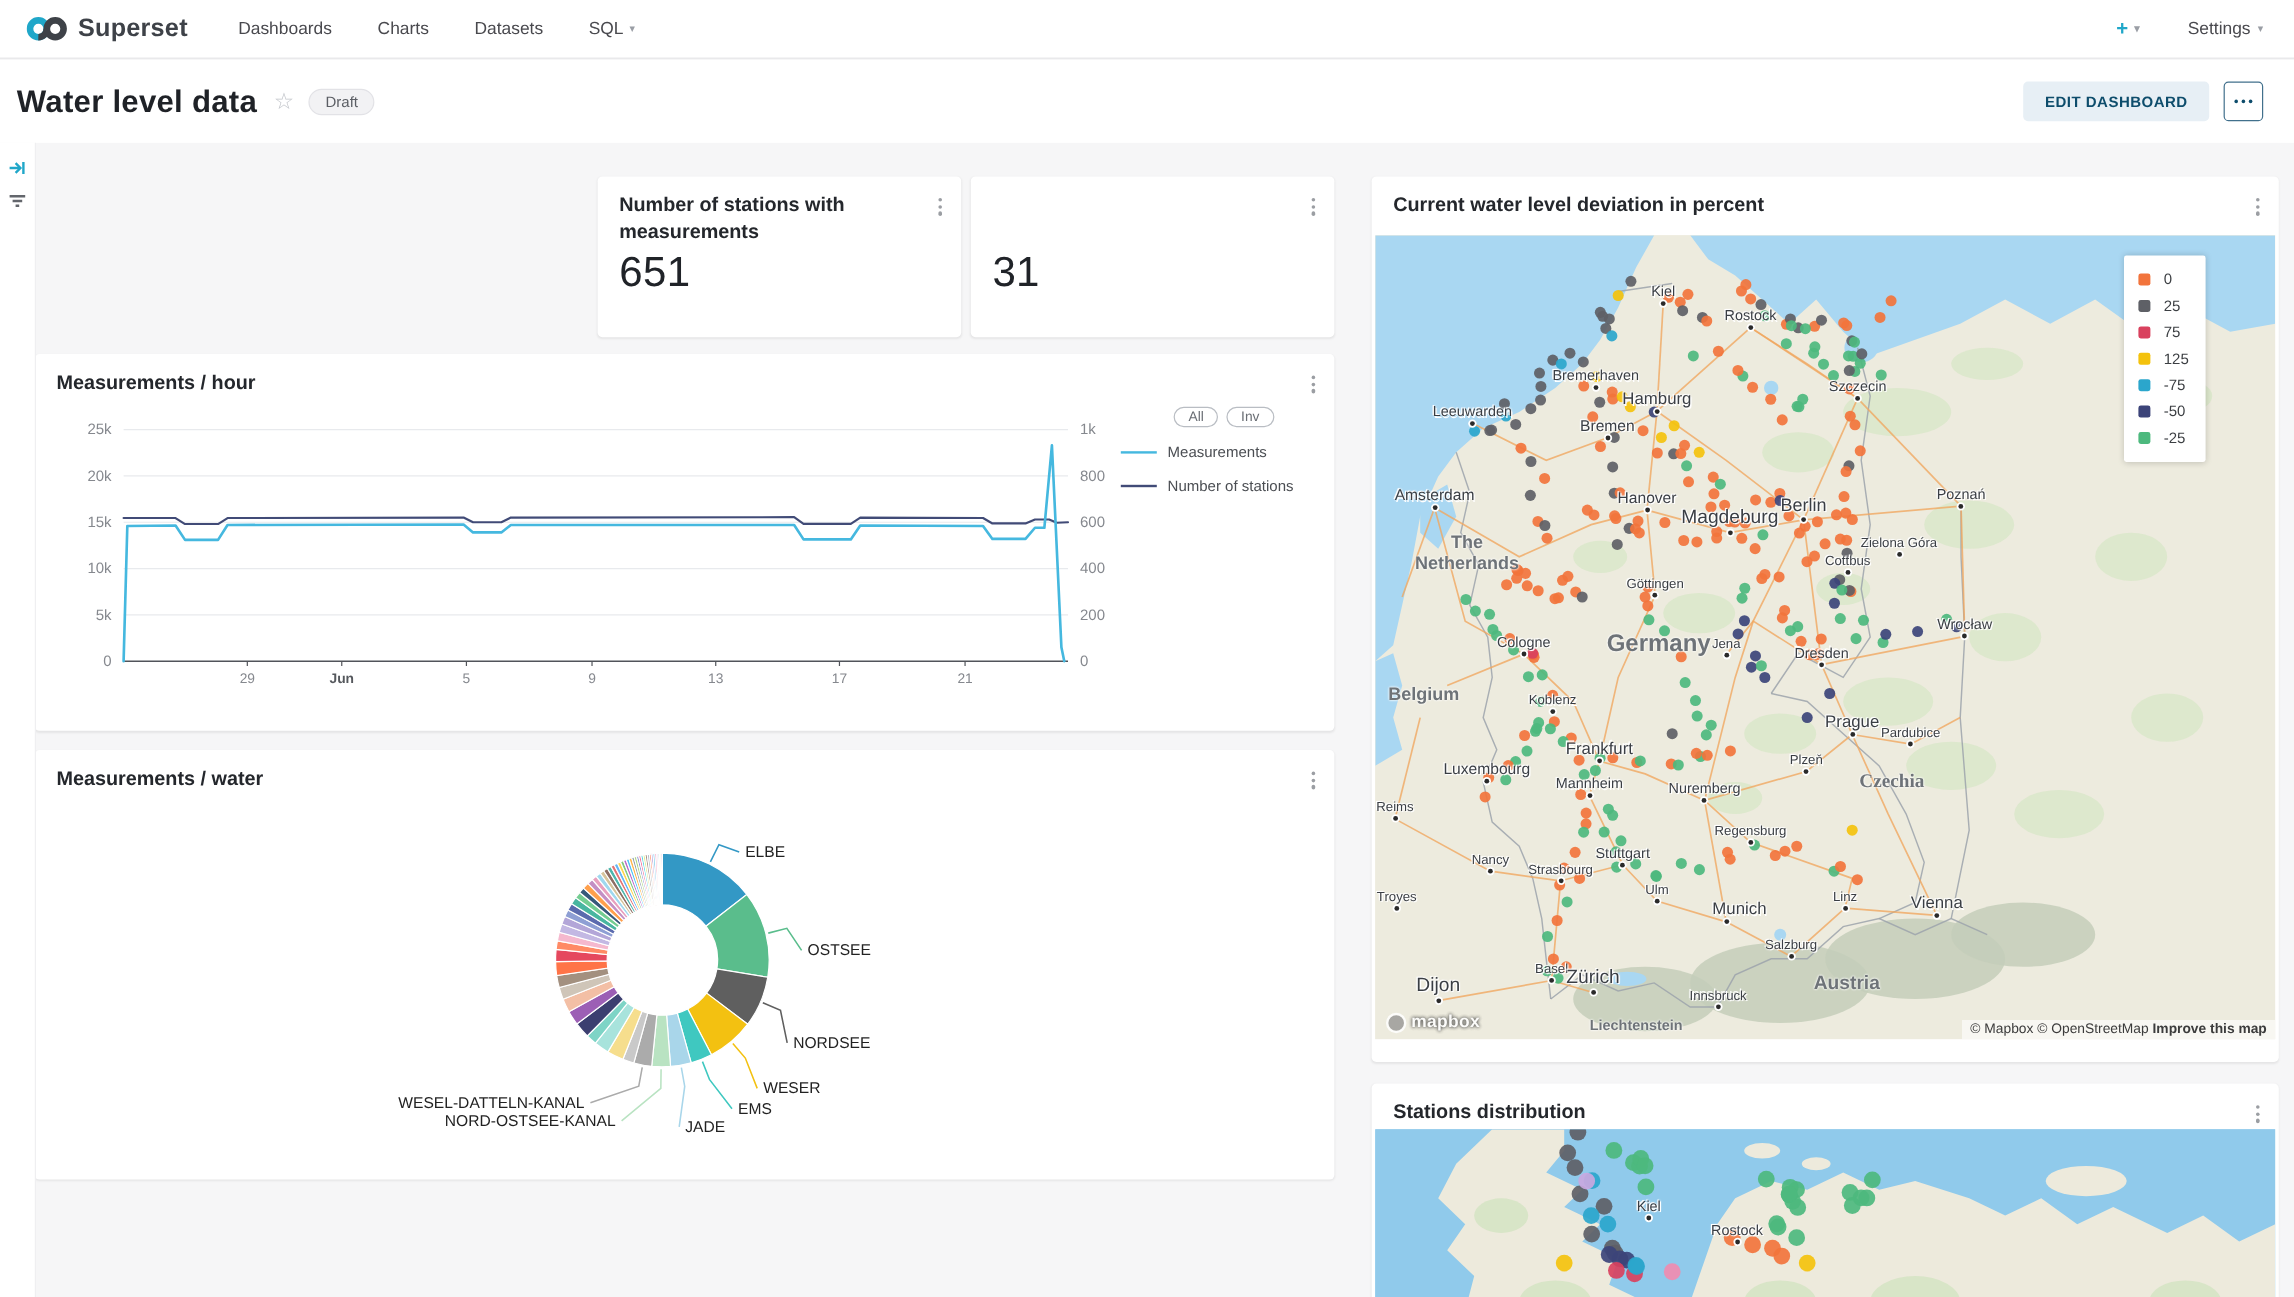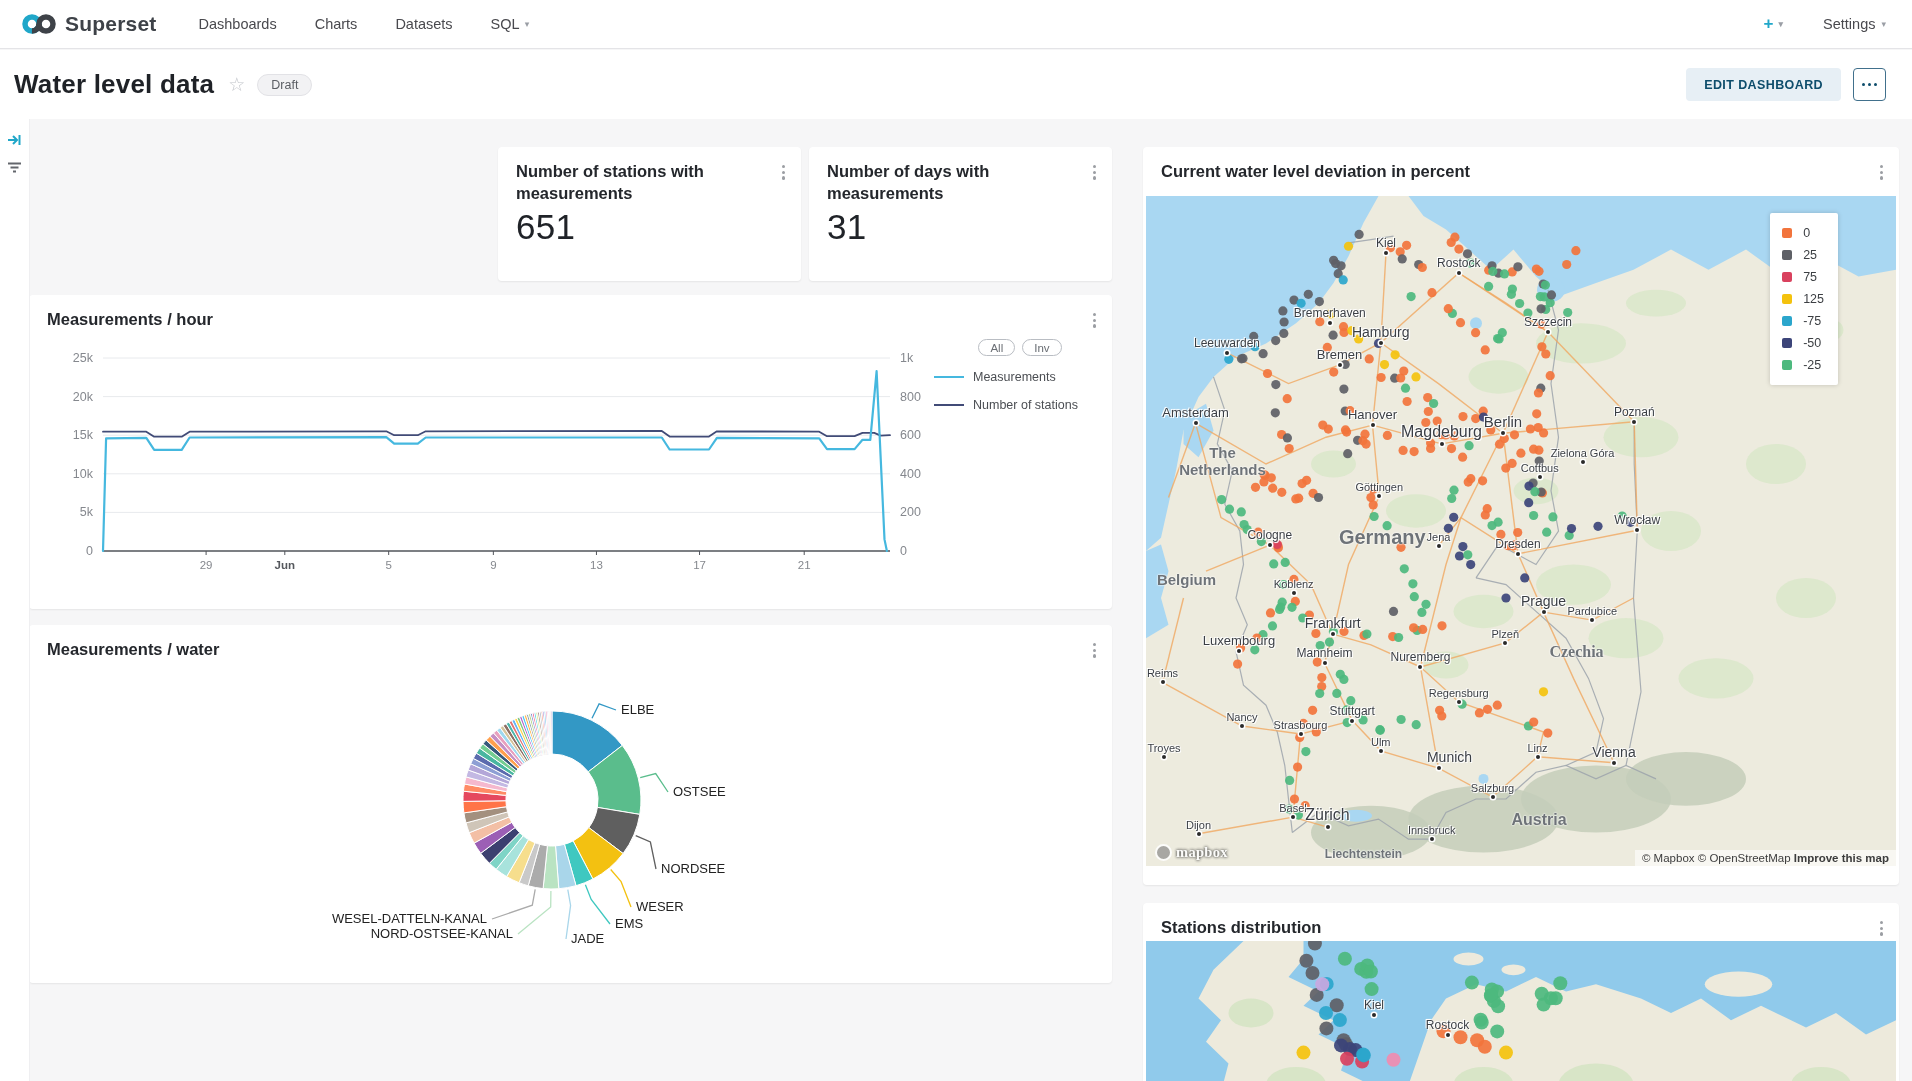--- a/index.html
+++ b/index.html
@@ -71,21 +71,21 @@
     transform:translate(-50%,-50%); box-shadow:0 0 0 1.5px #fff; pointer-events:none; }
   .map-legend { position:absolute; right:58px; top:17px; background:#fff; border-radius:2px;
     box-shadow:0 0 5px rgba(0,0,0,.18); padding:9px 14px 9px 12px; z-index:6; }
   .map-legend .row { display:flex; align-items:center; gap:11px; height:22px; }
   .map-legend .sq { width:10px; height:10px; border-radius:2px; }
   .map-legend .lv { font-size:12.5px; color:#3C3F43; }
   .attrib { position:absolute; right:0; bottom:0; background:rgba(255,255,255,.6); padding:2px 7px;
     font-size:11.5px; color:#3C3C3C; z-index:6; }
   .attrib b { cursor:pointer; }
   .mapbox-logo { position:absolute; left:9px; bottom:5px; display:flex; align-items:flex-start; gap:4px;
-    z-index:6; cursor:pointer; opacity:.85;font-family:Liberation Serif, serif; }
+    z-index:6; cursor:pointer; opacity:.85; }
   .mapbox-logo .mb-circle { width:17px; height:17px; border-radius:50%; background:rgba(90,90,95,.55);
     border:2px solid #fff; }
   .mapbox-logo .mb-word { color:#fff; font-weight:700; font-size:14.5px; letter-spacing:.3px;
     text-shadow:0 0 3px rgba(60,60,60,.9), 0 0 3px rgba(60,60,60,.9); }
 </style>
 </head>
 <body>
 
 <div class="page">
 
@@ -161,21 +161,20 @@
     <div class="card-title" style="right:40px;">Number of stations with measurements</div>
     <div class="kebab">
         <i></i>
         <i></i>
         <i></i>
       </div>
     <div class="kpi-value" style="top:60px;">651</div>
   </section>
 
   <section class="card" style="left:809px; top:147px; width:303px; height:134px;">
-    <div class="card-title" style="right:40px;">Number of days with measurements</div>
     <div class="kebab">
         <i></i>
         <i></i>
         <i></i>
       </div>
     <div class="kpi-value" style="top:60px;">31</div>
   </section>
 
   <section class="card" style="left:29px; top:295px; width:1083px; height:314px;">
     <div class="card-title">Measurements / hour</div>
@@ -806,21 +805,21 @@
         <div class="map-label" style="left: 52.2%; top: calc(83.7% - 3px); font-size: 11px;">Linz</div>
         <div class="map-citydot" style="left: 62.4%; top: 84.6%;"></div>
         <div class="map-label" style="left: 62.4%; top: calc(84.6% - 3px); font-size: 14px;">Vienna</div>
         <div class="map-citydot" style="left: 2.4%; top: 83.7%;"></div>
         <div class="map-label" style="left: 2.4%; top: calc(83.7% - 3px); font-size: 11px;">Troyes</div>
         <div class="map-citydot" style="left: 19.6%; top: 92.7%;"></div>
         <div class="map-label" style="left: 19.6%; top: calc(92.7% - 3px); font-size: 11px;">Basel</div>
         <div class="map-citydot" style="left: 24.2%; top: 94.2%;"></div>
         <div class="map-label" style="left: 24.2%; top: calc(94.2% - 3px); font-size: 16px;">Zürich</div>
         <div class="map-citydot" style="left: 7%; top: 95.2%;"></div>
-        <div class="map-label" style="left: 7%; top: calc(95.2% - 3px); font-size: 11px;">Dijon</div>
+        <div class="map-label" style="left: 7%; top: calc(95.2% - 3px); font-size: 16px;">Dijon</div>
         <div class="map-citydot" style="left: 38.1%; top: 96%;"></div>
         <div class="map-label" style="left: 38.1%; top: calc(96% - 3px); font-size: 11px;">Innsbruck</div>
       </div>
   </section>
 
   <section class="card" style="left:1143px; top:903px; width:756px; height:400px;">
     <div class="card-title">Stations distribution</div>
     <div class="kebab">
         <i></i>
         <i></i>

